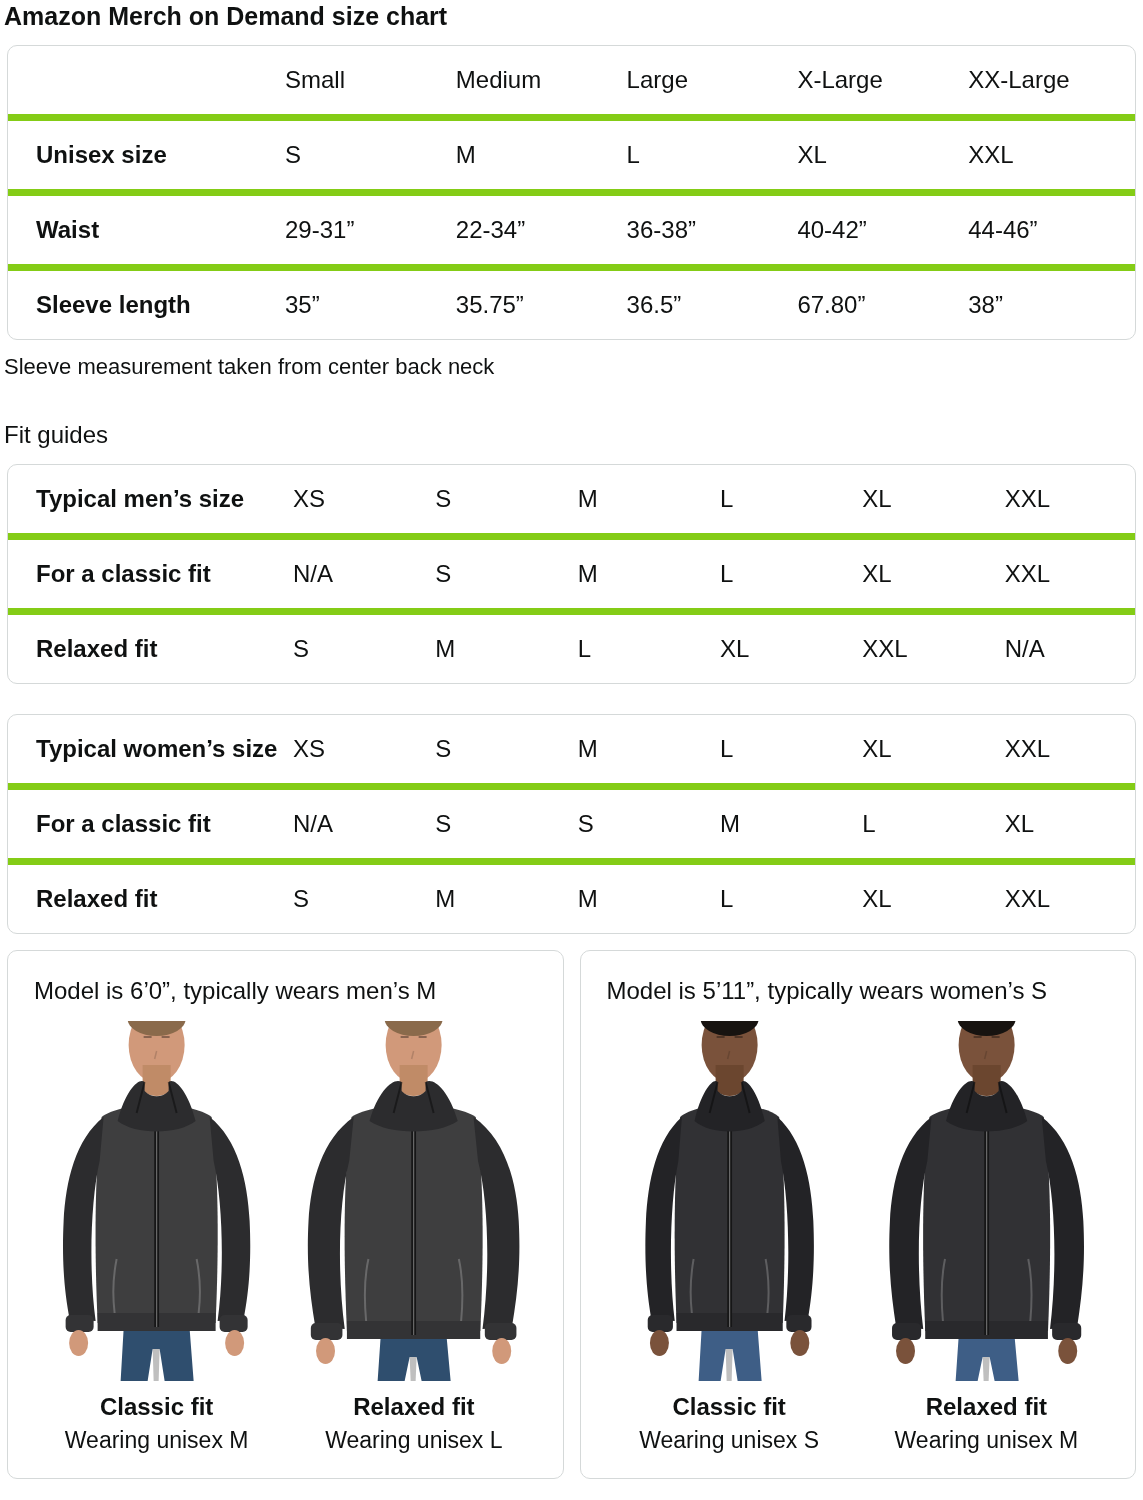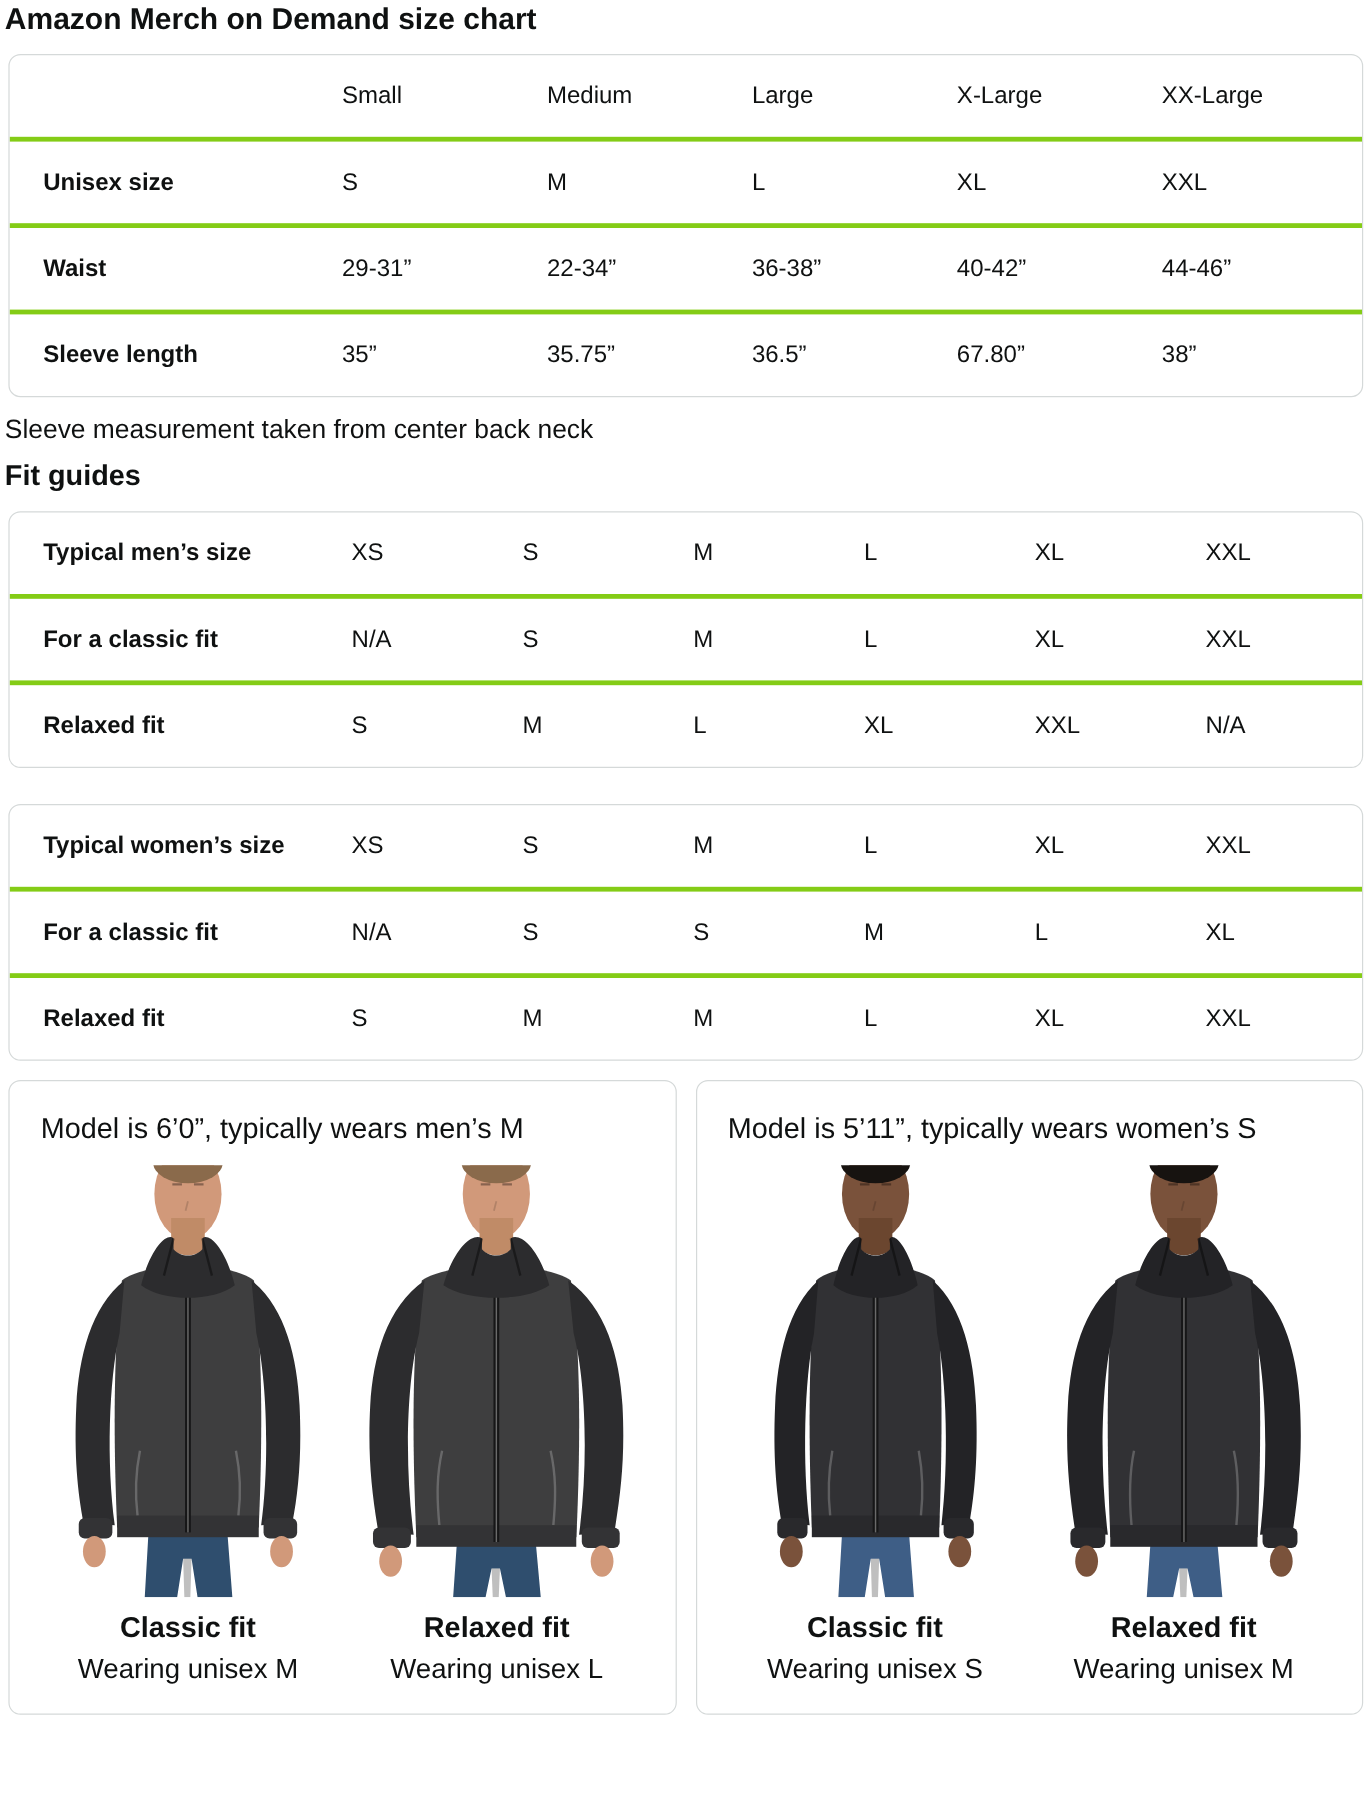--- a/index.html
+++ b/index.html
@@ -3,29 +3,29 @@
 <meta charset="utf-8">
 <style>
   html,body{margin:0;padding:0;}
   body{
     width:1143px;height:1500px;background:#ffffff;color:#0F1111;
     font-family:"Liberation Sans", sans-serif;overflow:hidden;
   }
   .page{padding:2px 7px 0 7px;}
   .page-title{font-size:25px;font-weight:700;margin:0 0 0 -3px;line-height:29px;}
   .table{border:1px solid #D5D9D9;border-radius:10px;background:#fff;overflow:hidden;margin-top:14px;}
-  .trow{display:flex;align-items:center;height:68px;font-size:20px;}
-  .trow + .trow{border-top:4px solid #84cc16;}
+  .trow{display:flex;align-items:center;height:68px;font-size:24px;}
+  .trow + .trow{border-top:7px solid #84cc16;}
   .c{box-sizing:border-box;white-space:nowrap;}
   .c.label{width:273px;padding-left:28px;font-weight:700;}
   .thead .c.label{font-weight:400;}
   .c.v5{width:calc((100% - 273px)/5);padding-left:4px;}
   .c.v6{width:calc((100% - 273px)/6);padding-left:12px;}
   .note{font-size:22px;margin:14px 0 0 -3px;line-height:26px;}
-  .fit-heading{font-size:24px;font-weight:700;margin:12px 0 0 -3px;line-height:28px;}
+  .fit-heading{font-size:24px;font-weight:400;margin:41px 0 0 -3px;line-height:28px;}
   .table.fit{margin-top:15px;}
   .table.fit + .table.fit{margin-top:30px;}
   .cards{display:flex;gap:16px;margin-top:16px;}
   .card{flex:1;border:1px solid #D5D9D9;border-radius:10px;height:529px;box-sizing:border-box;padding:25px 22px 0;}
   .card-title{font-size:24px;margin-left:4px;line-height:29px;}
   .figs{display:flex;gap:4px;margin-top:16px;}
   .fig{flex:1;margin:0;text-align:center;min-width:0;}
   .art{height:360px;}
   .art svg{width:100%;height:100%;display:block;}
   .cap{font-size:24px;font-weight:700;margin-top:12px;}

